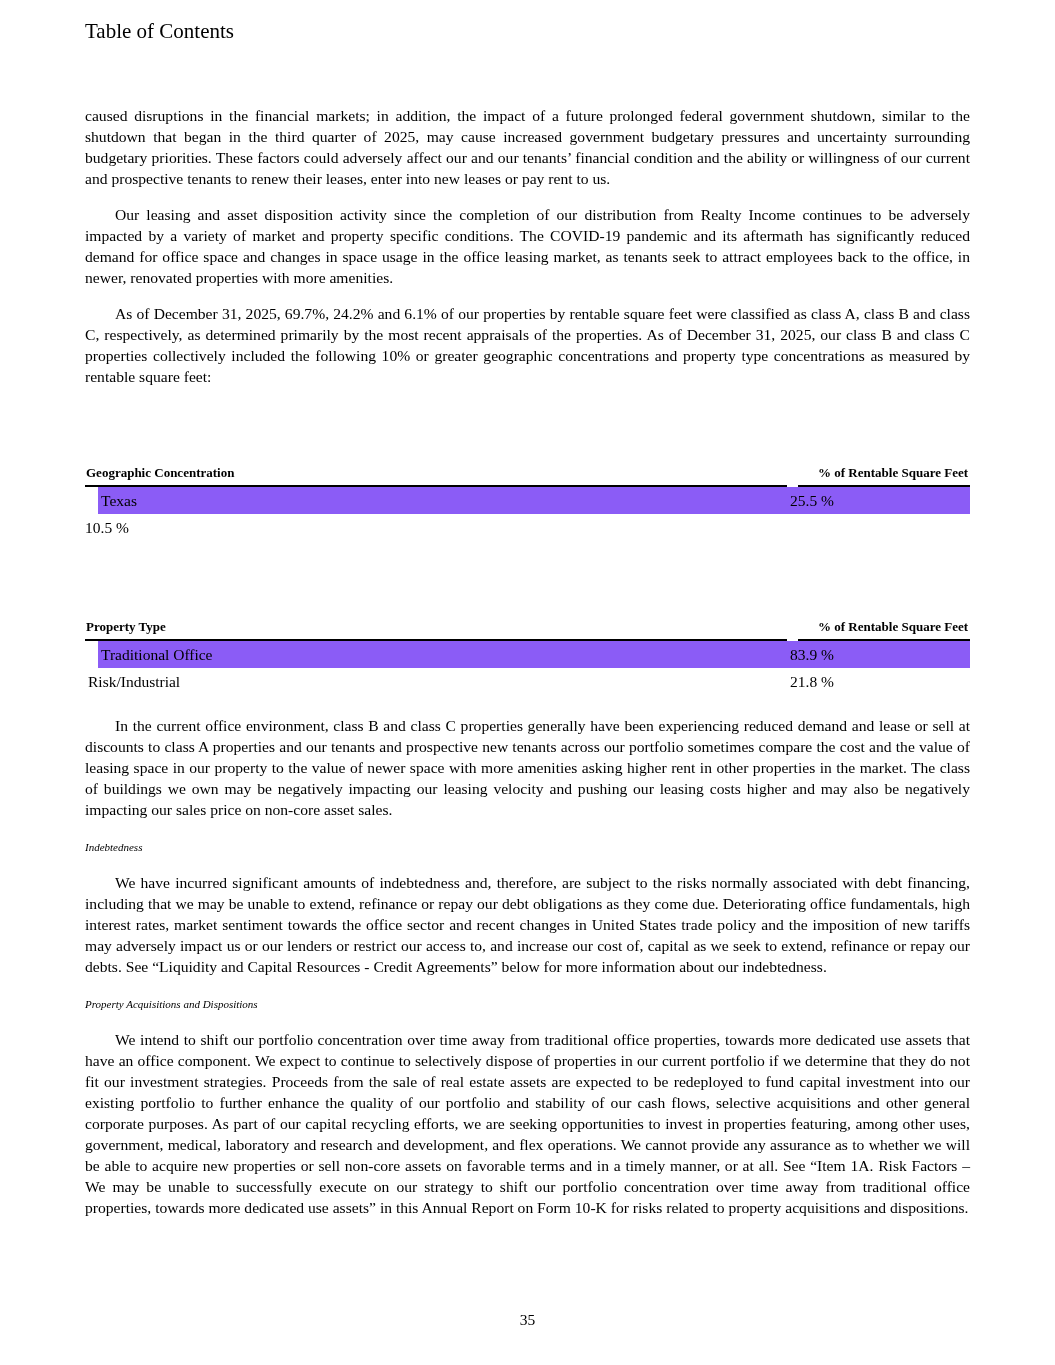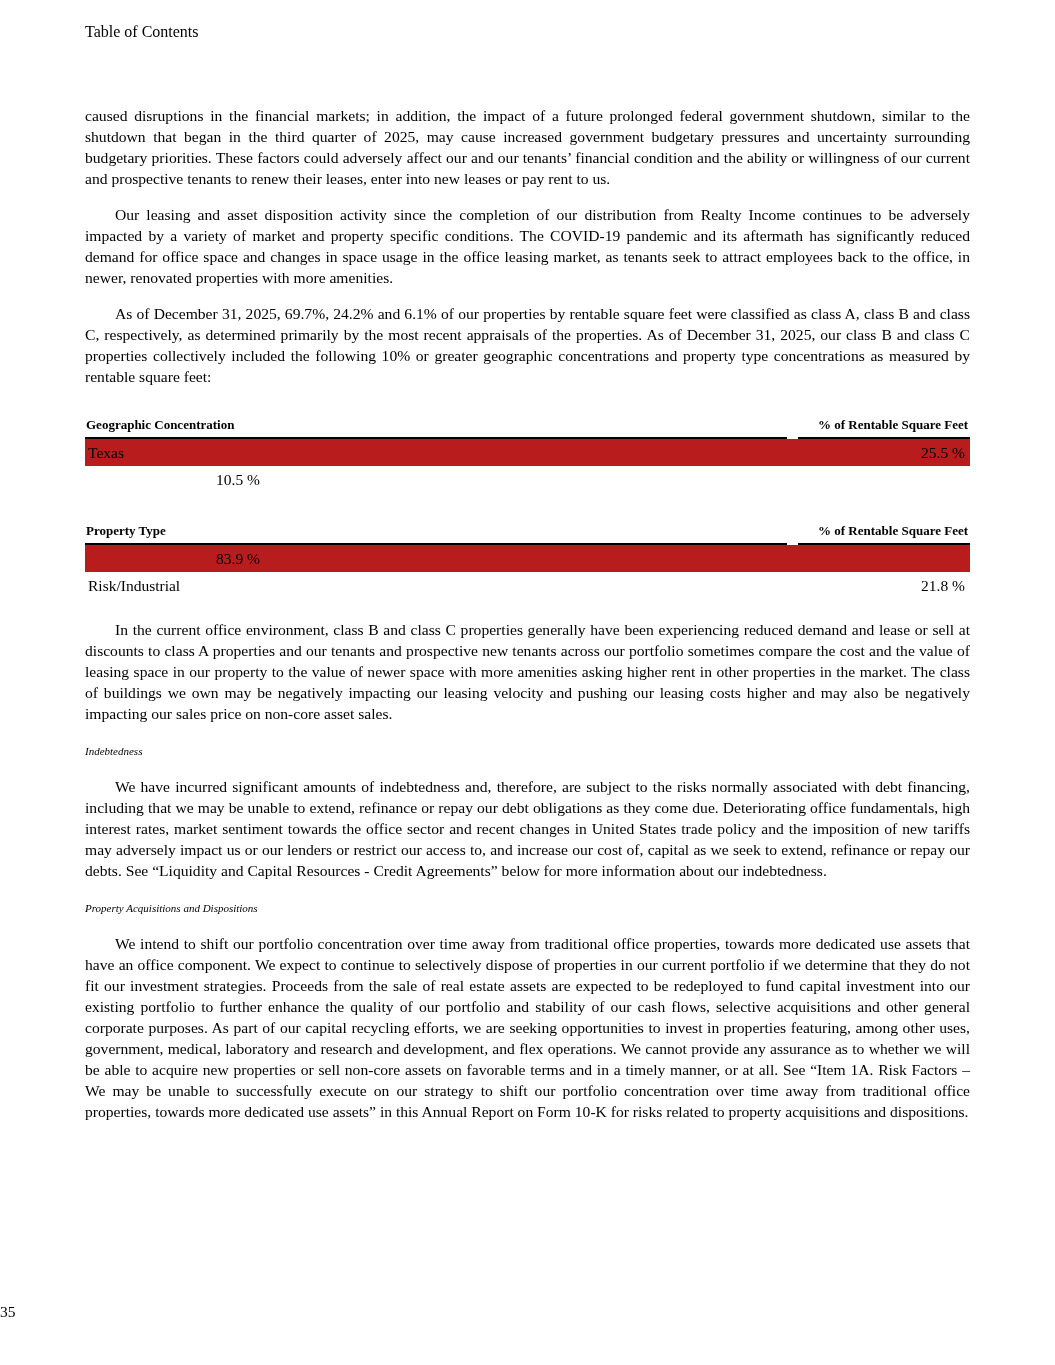--- a/index.html
+++ b/index.html
@@ -15,21 +15,21 @@
     font-family: "Liberation Serif", serif;
     color: #000000;
   }
   .page {
     position: absolute;
     inset: 0;
     padding: 22px 85px 0 85px;
     box-sizing: border-box;
   }
   .toc-link {
-    font-size: 16px;
+    font-size: 21px;
     line-height: 19px;
     margin-bottom: 64px;
   }
   .para {
     font-size: 15.6px;
     line-height: 21px;
     text-align: justify;
     text-indent: 30px;
     margin: 15px 0;
   }
@@ -62,47 +62,48 @@
     border-bottom: 2.5px solid #000000;
   }
   .th-value {
     width: 170px;
     font-weight: bold;
     font-size: 13px;
     line-height: 16px;
     text-align: right;
     padding: 2px 2px 4px 0;
     border-bottom: 2.5px solid #000000;
+    margin-top: 48px;
   }
   .trow {
     display: flex;
     height: 27px;
     line-height: 27px;
     font-size: 15.5px;
   }
   .trow.shade {
-    background: #b91c1c;
+    background: #8b5cf6;
+    margin-left: 13px;
   }
   .td-label {
     flex: 1;
     padding-left: 3px;
     white-space: nowrap;
   }
   .td-value {
     width: 175px;
-    text-align: right;
     padding-right: 5px;
     white-space: nowrap;
   }
   .page-number {
     position: absolute;
-    bottom: 44px;
+    bottom: 36px;
     left: 0;
     width: 100%;
-    text-align: left;
+    text-align: center;
     font-size: 15.5px;
   }
 </style>
 </head>
 <body>
 
 <div class="page">
 
   <div class="toc-link">Table of Contents</div>
 
@@ -125,20 +126,21 @@
       <div class="td-value">10.5 %</div>
     </div>
   </div>
 
   <div class="data-table">
     <div class="thead">
       <div class="th-label">Property Type</div>
       <div class="th-value">% of Rentable Square Feet</div>
     </div>
     <div class="trow shade">
+      <div class="td-label">Traditional Office</div>
       <div class="td-value">83.9 %</div>
     </div>
     <div class="trow">
       <div class="td-label">Risk/Industrial</div>
       <div class="td-value">21.8 %</div>
     </div>
   </div>
 
   <p class="para">In the current office environment, class B and class C properties generally have been experiencing reduced demand and lease or sell at discounts to class A properties and our tenants and prospective new tenants across our portfolio sometimes compare the cost and the value of leasing space in our property to the value of newer space with more amenities asking higher rent in other properties in the market. The class of buildings we own may be negatively impacting our leasing velocity and pushing our leasing costs higher and may also be negatively impacting our sales price on non-core asset sales.</p>
 

